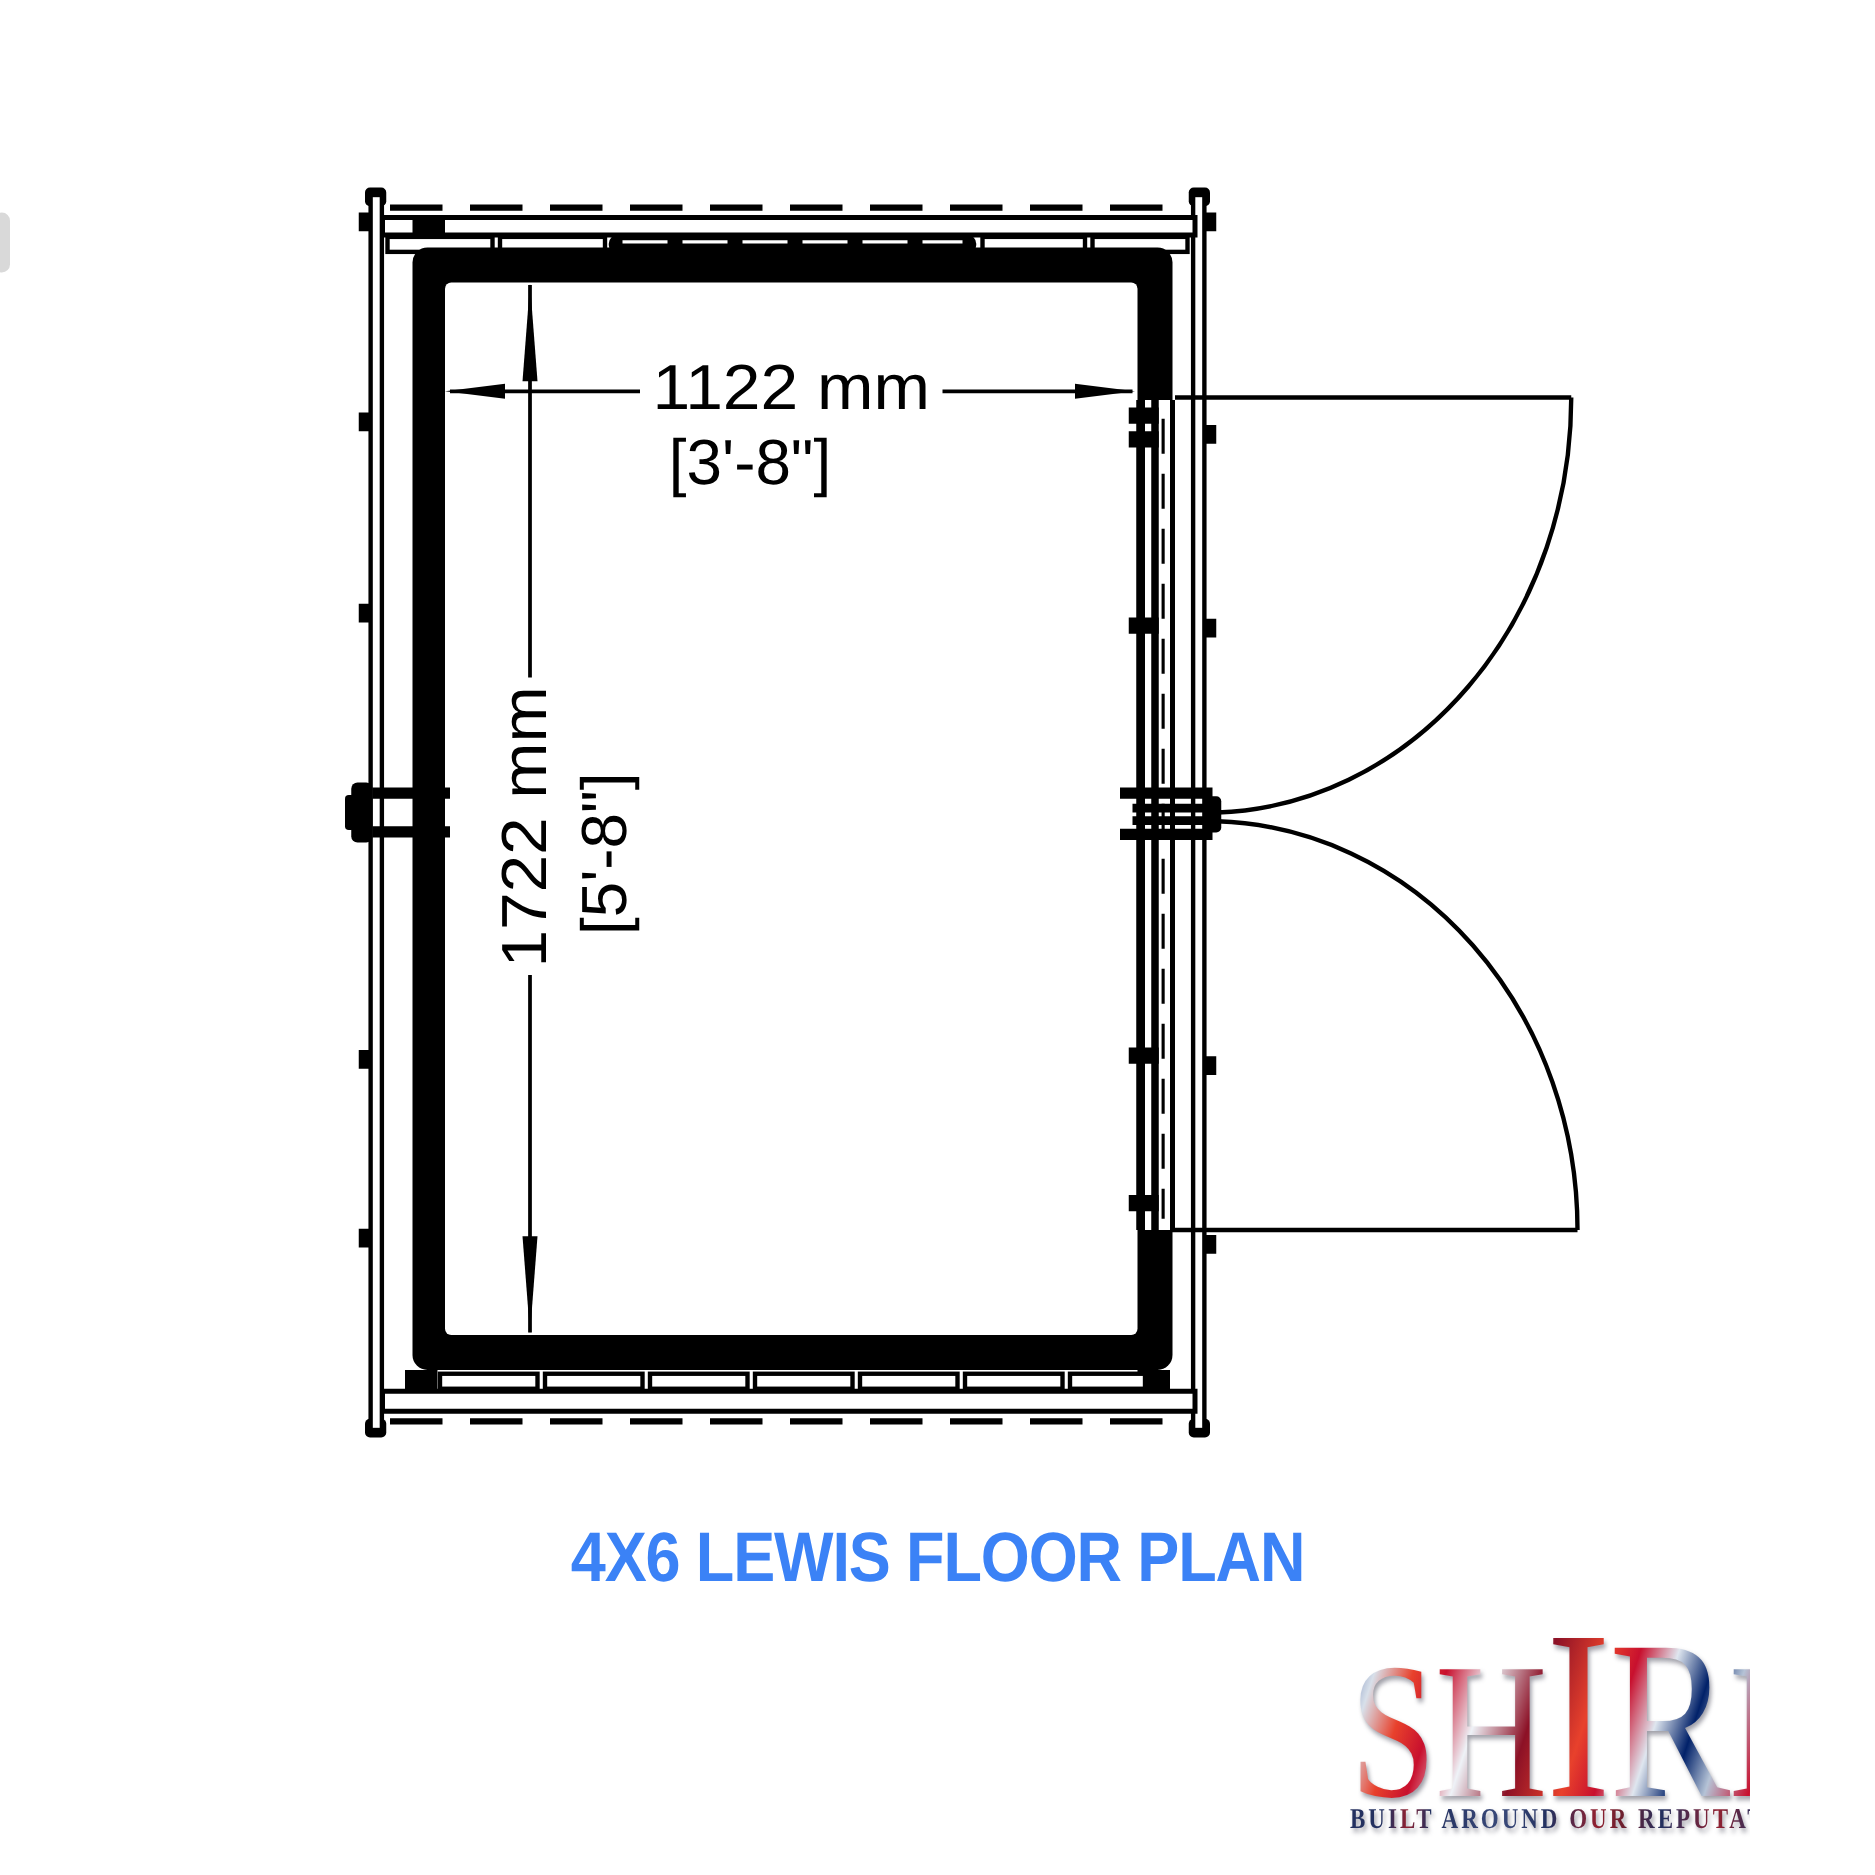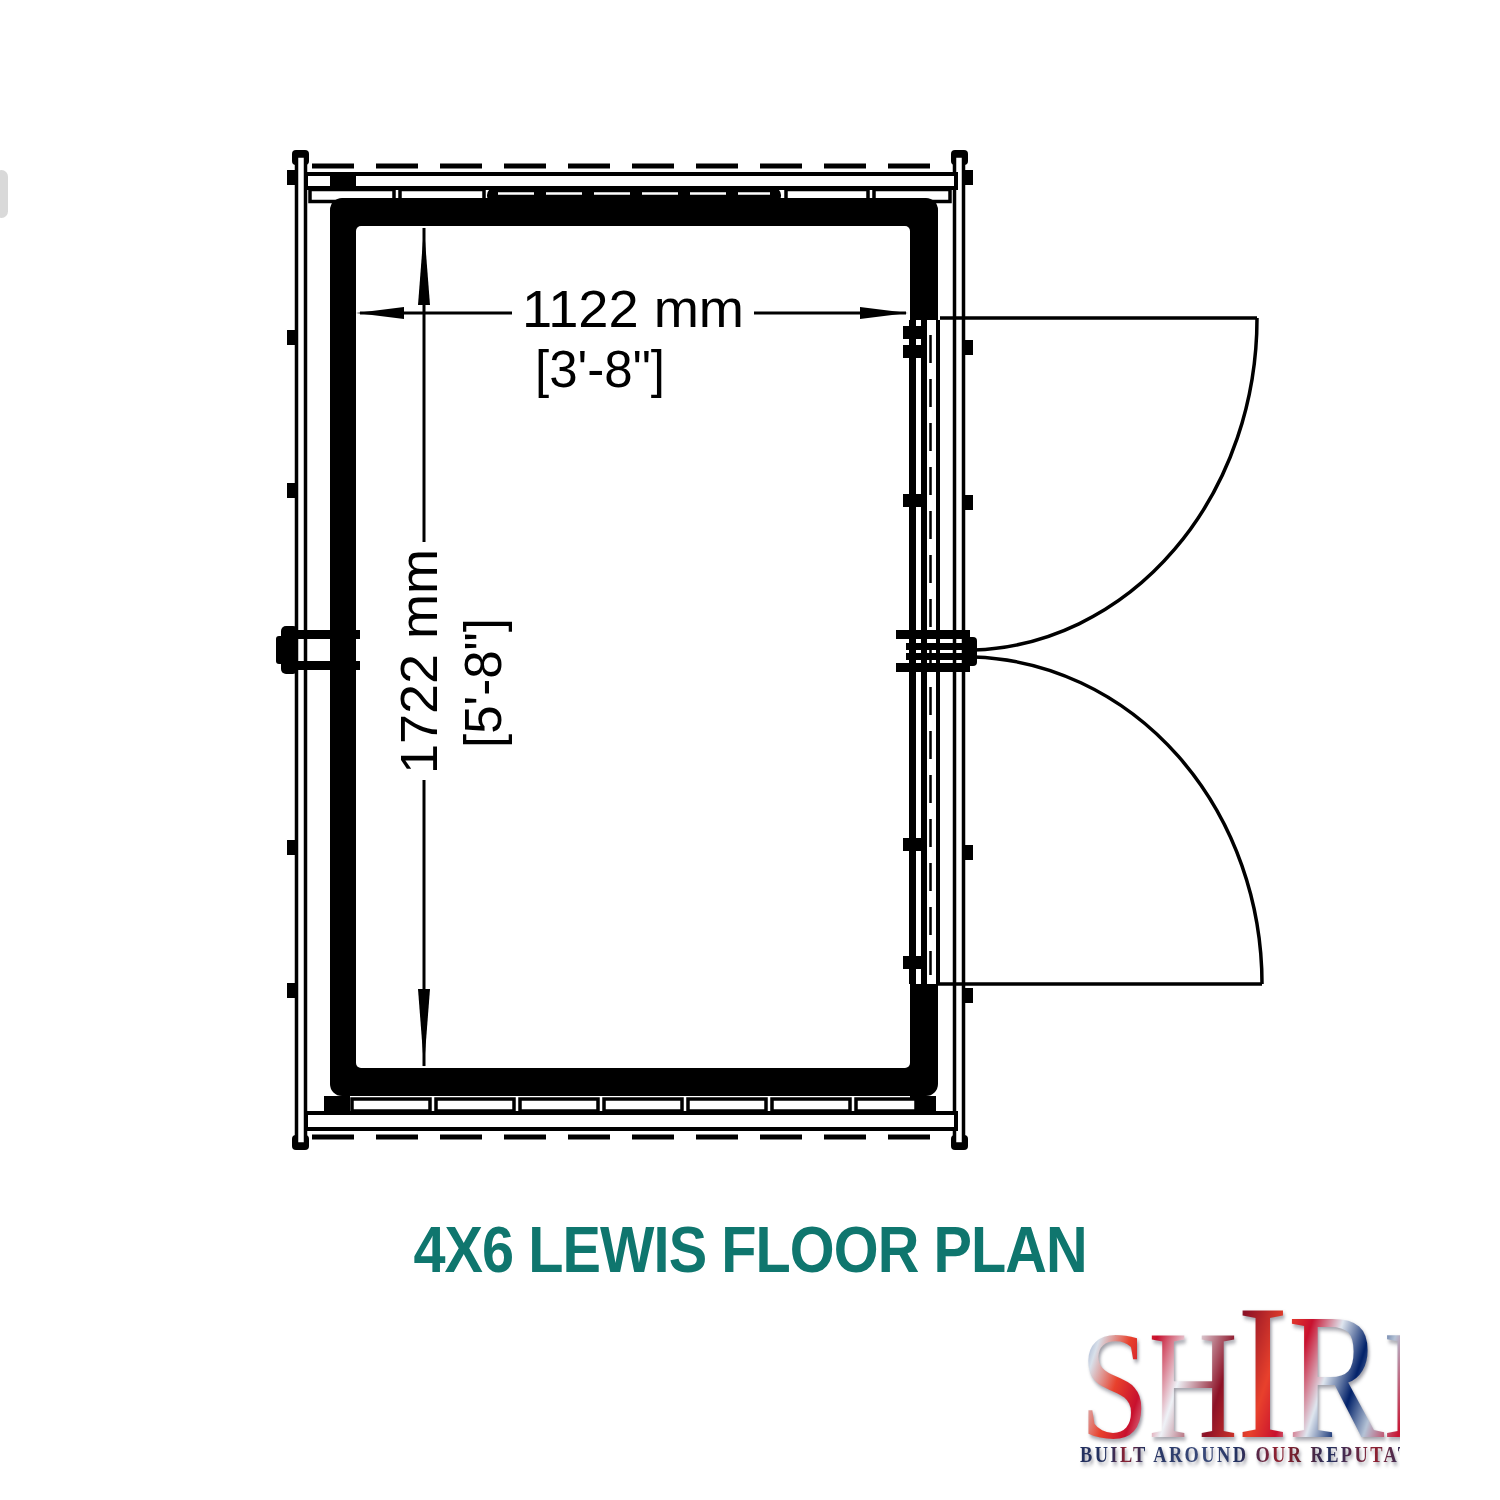--- a/index.html
+++ b/index.html
@@ -17,23 +17,23 @@
     font-size: 51px;
     fill: #000000;
   }
   #page-title {
     position: absolute;
     left: 0;
     top: 1218px;
     width: 1500px;
     text-align: center;
     font-weight: bold;
-    font-size: 64px;
+    font-size: 56px;
     line-height: 1;
-    color: #0f766e;
+    color: #3b82f6;
     letter-spacing: -1px;
     white-space: nowrap;
   }
   #page-title .squeeze {
     display: inline-block;
     transform: scaleX(0.9);
     transform-origin: center;
   }
   #logo {
     position: absolute;

